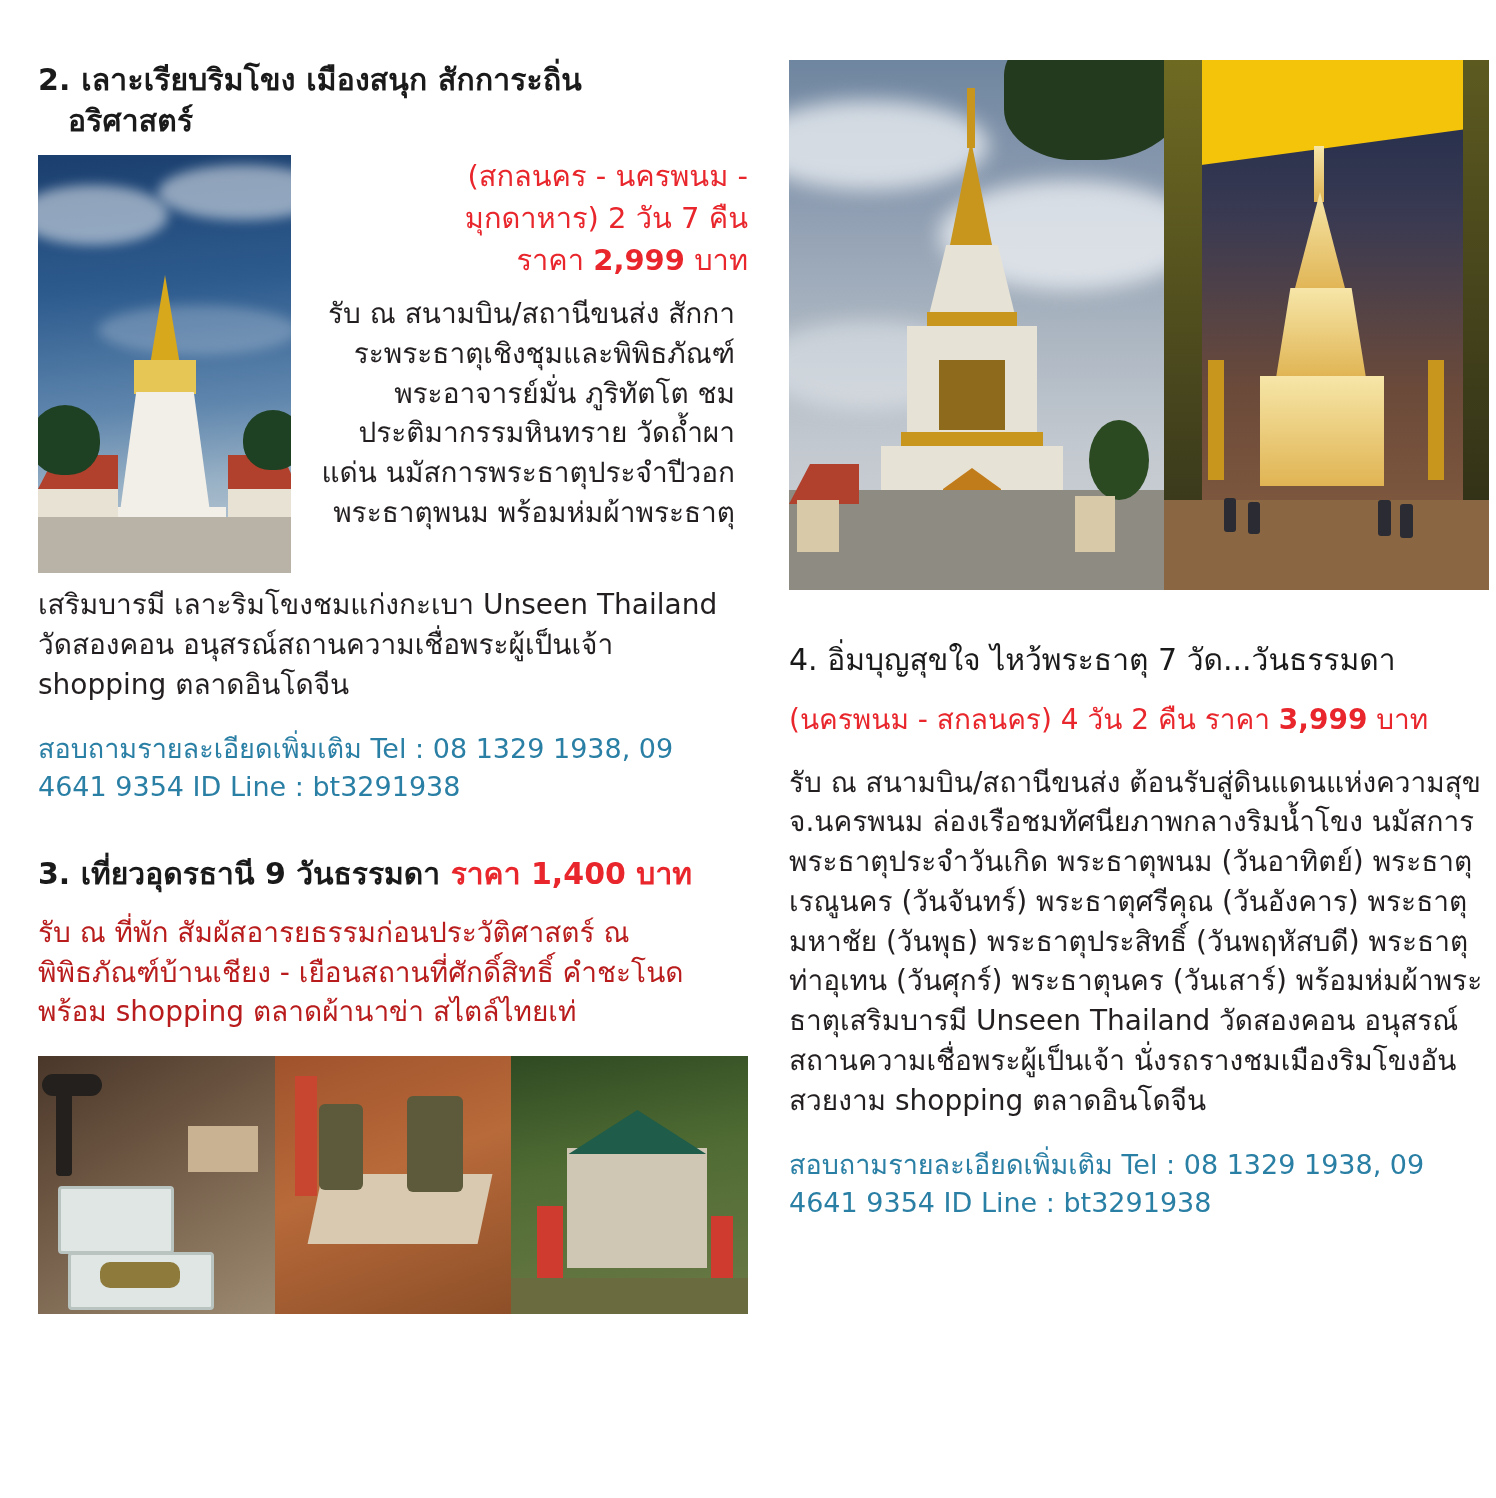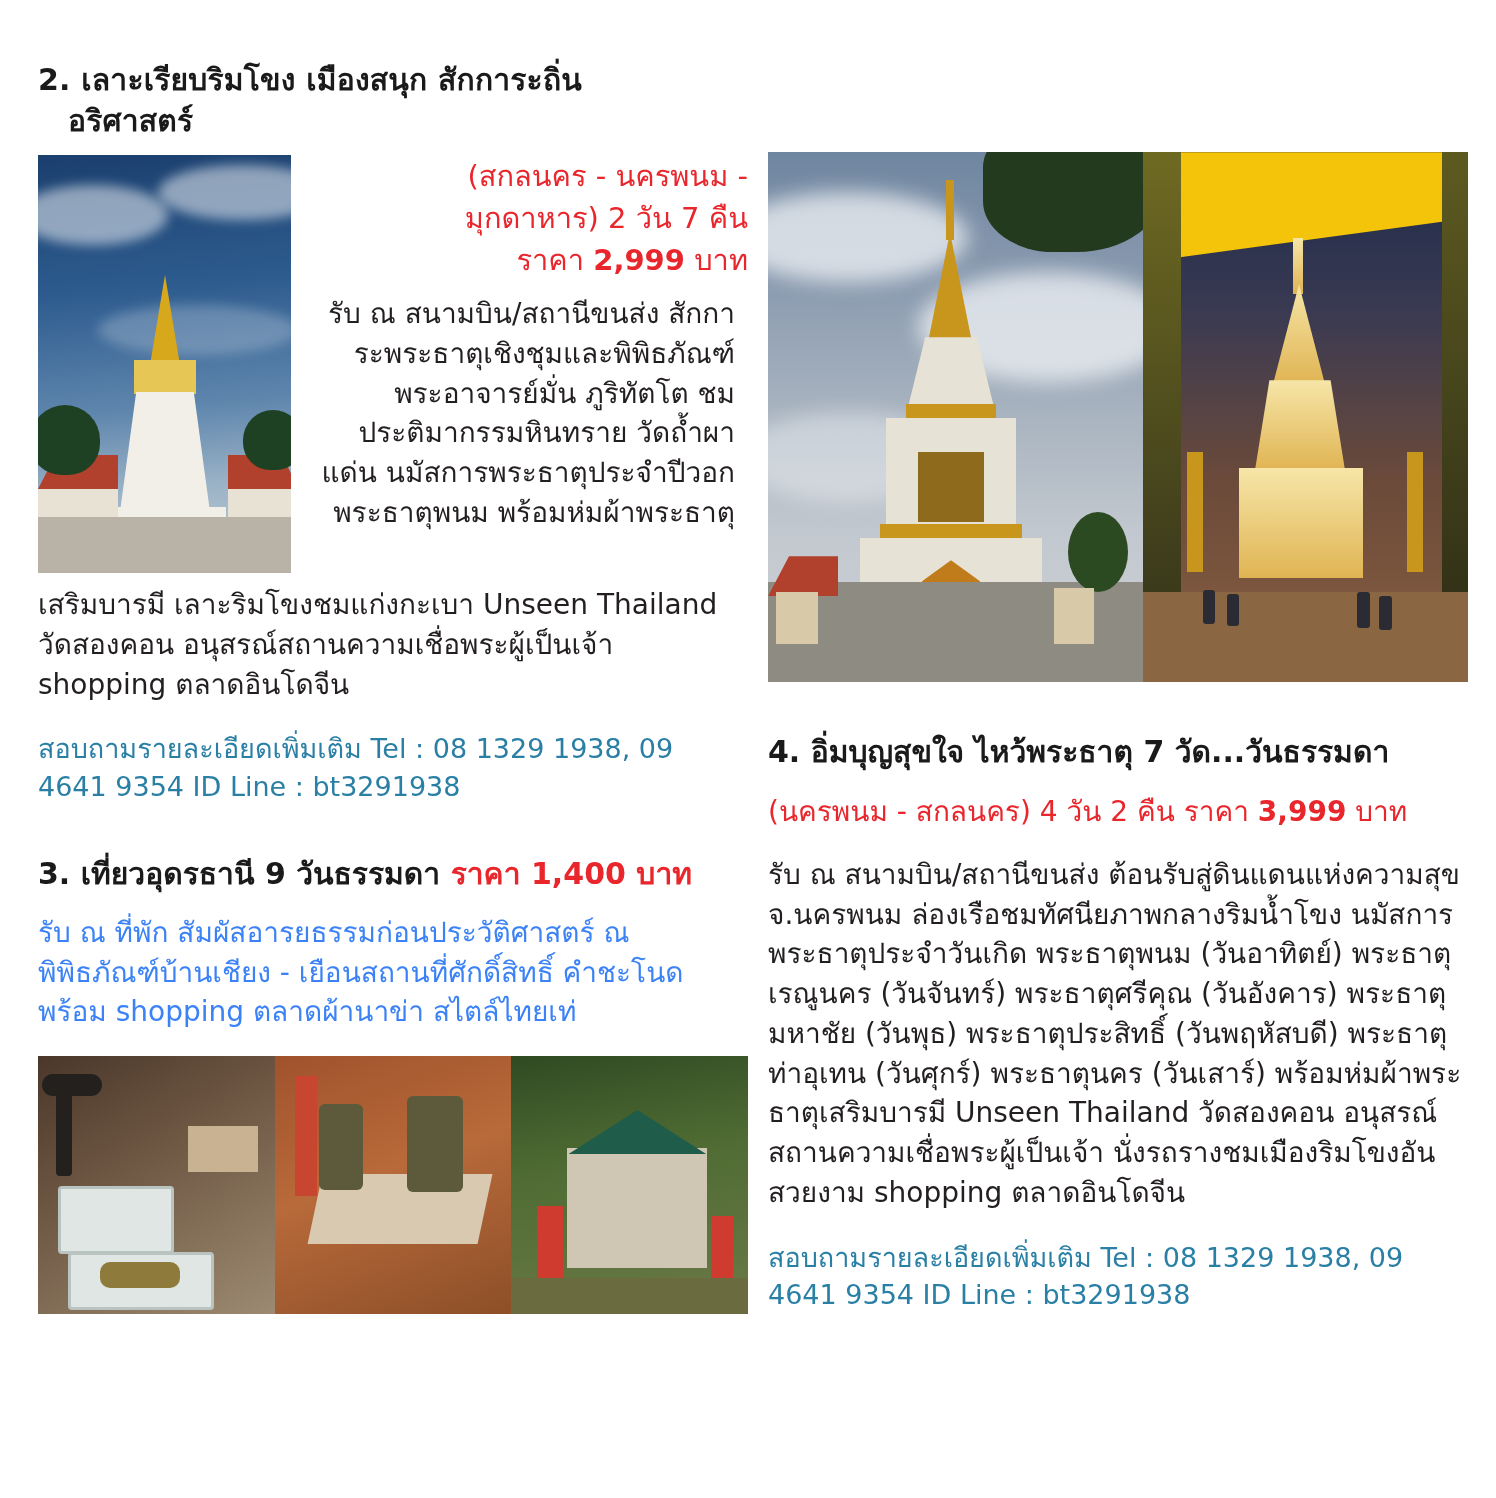--- a/index.html
+++ b/index.html
@@ -15,22 +15,22 @@
   }
   .page {
     position: relative;
     width: 1496px;
     height: 1498px;
     box-sizing: border-box;
     padding: 60px 38px 40px 38px;
   }
   .columns {
     display: flex;
-    gap: 20px;
-    align-items: flex-end;
+    gap: 41px;
+    align-items: flex-start;
   }
   .col-left { width: 710px; }
   .col-right { width: 700px; }
 
   h2.pkg-title {
     font-size: 30px;
     font-weight: bold;
     color: #1a1a1a;
     margin: 0 0 14px 0;
     line-height: 1.35;
@@ -83,21 +83,21 @@
   .pkg3 h2 {
     font-size: 30px;
     font-weight: bold;
     margin: 0 0 16px 0;
     color: #1a1a1a;
   }
   .pkg3 h2 .red { color: #e8262c; }
   .pkg3 .body {
     font-size: 28px;
     line-height: 1.42;
-    color: #3b82f6;
+    color: #b91c1c;
     margin: 0;
   }
   .pkg3 .contact { margin-top: 26px; }
 
   .thumb-row {
     display: flex;
     margin-top: 24px;
     width: 710px;
     height: 258px;
   }
@@ -110,21 +110,21 @@
     display: flex;
     overflow: hidden;
     position: relative;
   }
   .hero-left { width: 375px; position: relative; overflow: hidden; }
   .hero-right { width: 325px; position: relative; overflow: hidden; }
 
   .pkg4 { margin-top: 50px; }
   .pkg4 h2 {
     font-size: 30px;
-    font-weight: bold;
+    font-weight: normal;
     margin: 0 0 16px 0;
     color: #1a1a1a;
     line-height: 1.35;
   }
   .pkg4 .price {
     color: #e8262c;
     font-size: 28px;
     margin: 0 0 22px 0;
   }
   .pkg4 .price b { font-weight: bold; }

